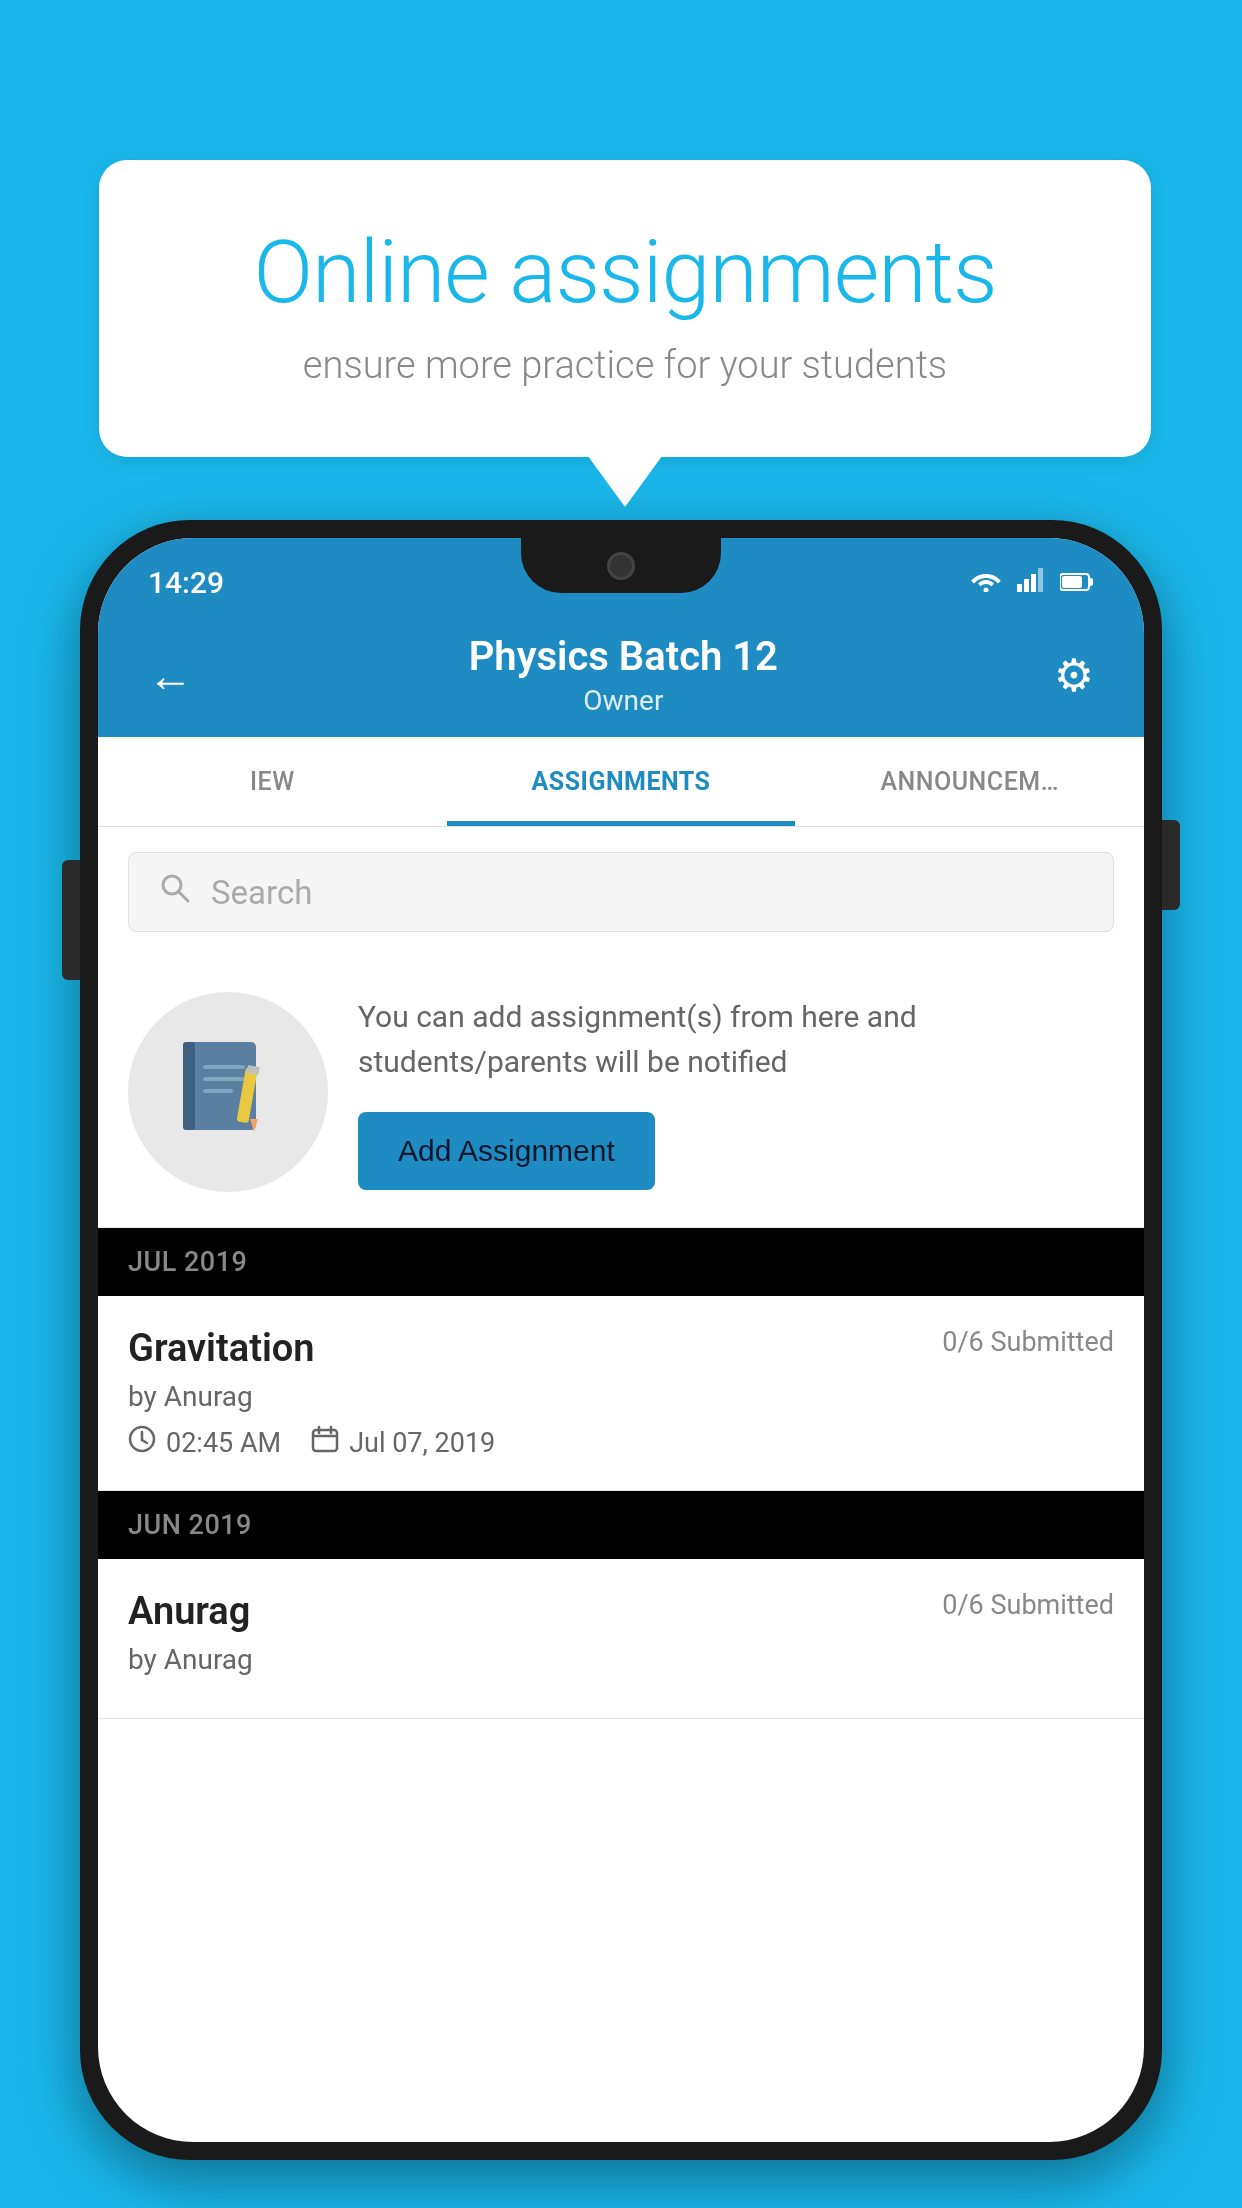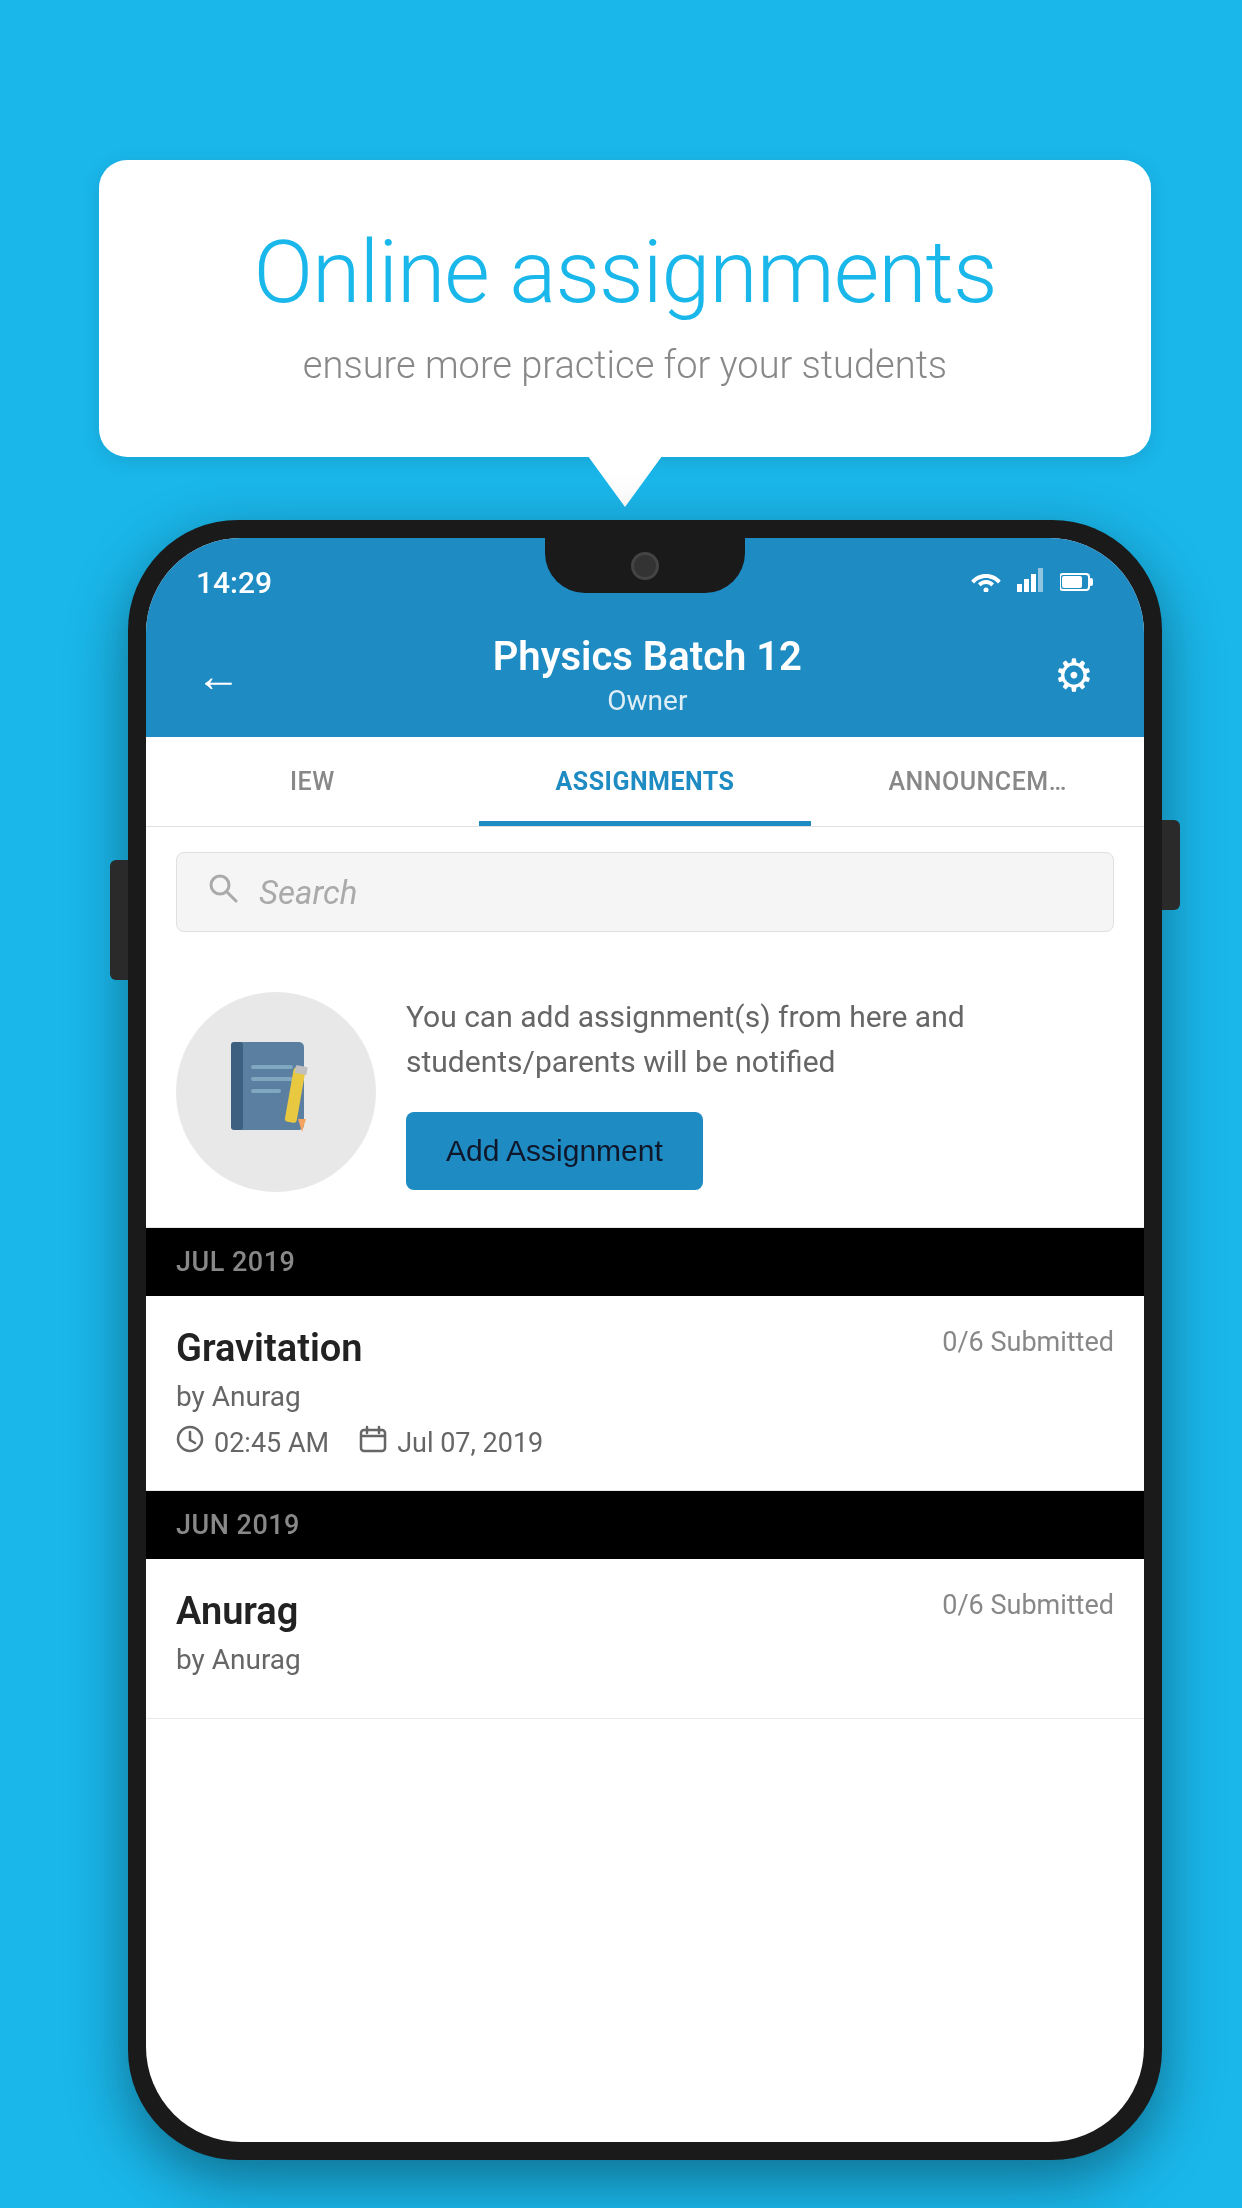--- a/index.html
+++ b/index.html
@@ -63,21 +63,20 @@
       font-weight: 300;
     }
 
     
     .phone-wrapper {
       position: absolute;
       top: 520px;
       left: 80px;
       right: 80px;
       bottom: 0;
-      margin-left: 48px;
     }
 
     .phone-outer {
       width: 100%;
       height: 1640px;
       background: #1a1a1a;
       border-radius: 110px;
       padding: 18px;
       position: relative;
       box-shadow: 0 20px 60px rgba(0,0,0,0.4);
@@ -259,21 +258,20 @@
     }
 
     .search-icon-svg {
       color: #aaa;
       font-size: 35px;
     }
 
     .search-placeholder-text {
       color: #aaa;
       font-size: 33px;
-      font-style: italic;
     }
 
     
     .promo-section {
       display: flex;
       align-items: center;
       padding: 35px 30px;
       gap: 30px;
       border-bottom: 1px solid #e8e8e8;
     }

